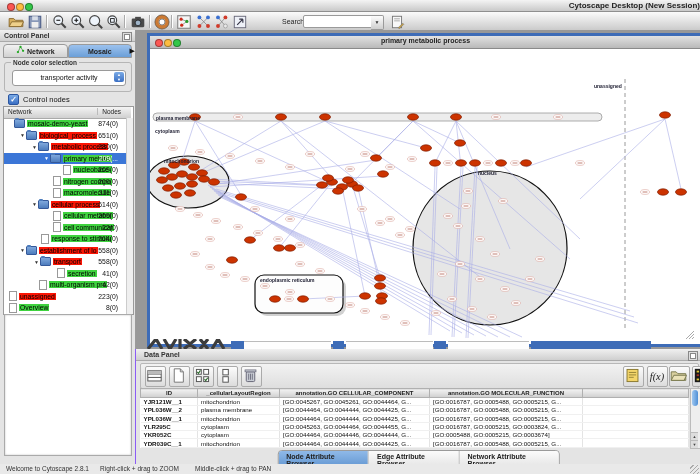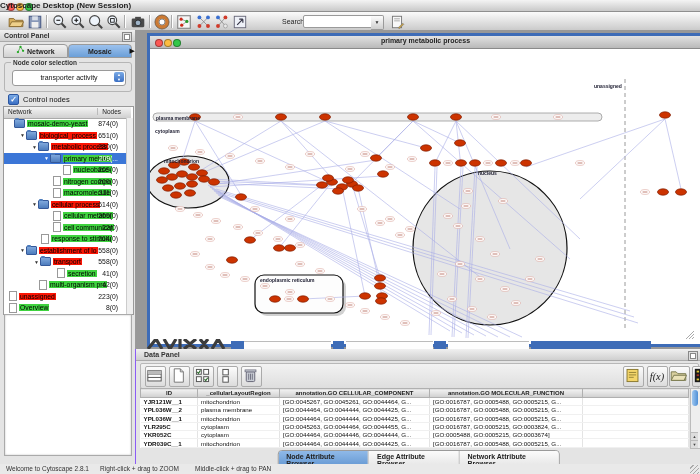--- a/index.html
+++ b/index.html
@@ -2,21 +2,21 @@
 <html><head>
 <meta charset="utf-8">
 <style>
   html,body{margin:0;padding:0;background:#555;}
   #app{position:relative;width:700px;height:474px;background:#e9e9e9;overflow:hidden;
        font-family:"Liberation Sans",sans-serif;-webkit-font-smoothing:antialiased;}
   .abs{position:absolute;}
   
   #titlebar{left:0;top:0;width:700px;height:11px;background:linear-gradient(#f4f4f4,#c9c9c9);
             border-bottom:1px solid #8f8f8f;}
-  #titlebar .title{position:absolute;left:0;right:0;top:1px;text-align:left;font-size:8px;font-weight:bold;color:#222;}
+  #titlebar .title{position:absolute;left:0;right:0;top:1px;text-align:right;font-size:8px;font-weight:bold;color:#222;}
   .tl{position:absolute;top:3px;width:6px;height:6px;border-radius:50%;border:0.5px solid rgba(0,0,0,.35);}
   .tl.r{background:#fc5753;} .tl.y{background:#fdbc40;} .tl.g{background:#33c748;}
   
   #toolbar{left:0;top:12px;width:700px;height:19px;background:linear-gradient(#fbfbfb,#c8c8c8);
            border-bottom:1px solid #979797;}
   .tbtn{position:absolute;top:2px;width:16px;height:16px;}
   .tbtn svg{width:16px;height:16px;}
   .tsep{position:absolute;top:3px;width:1px;height:13px;background:#aaa;box-shadow:1px 0 0 #fff;}
   #search-label{position:absolute;left:282px;top:6px;font-size:7px;color:#222;}
   #search-input{position:absolute;left:303px;top:3px;width:64px;height:11px;border:1px solid #9a9a9a;

